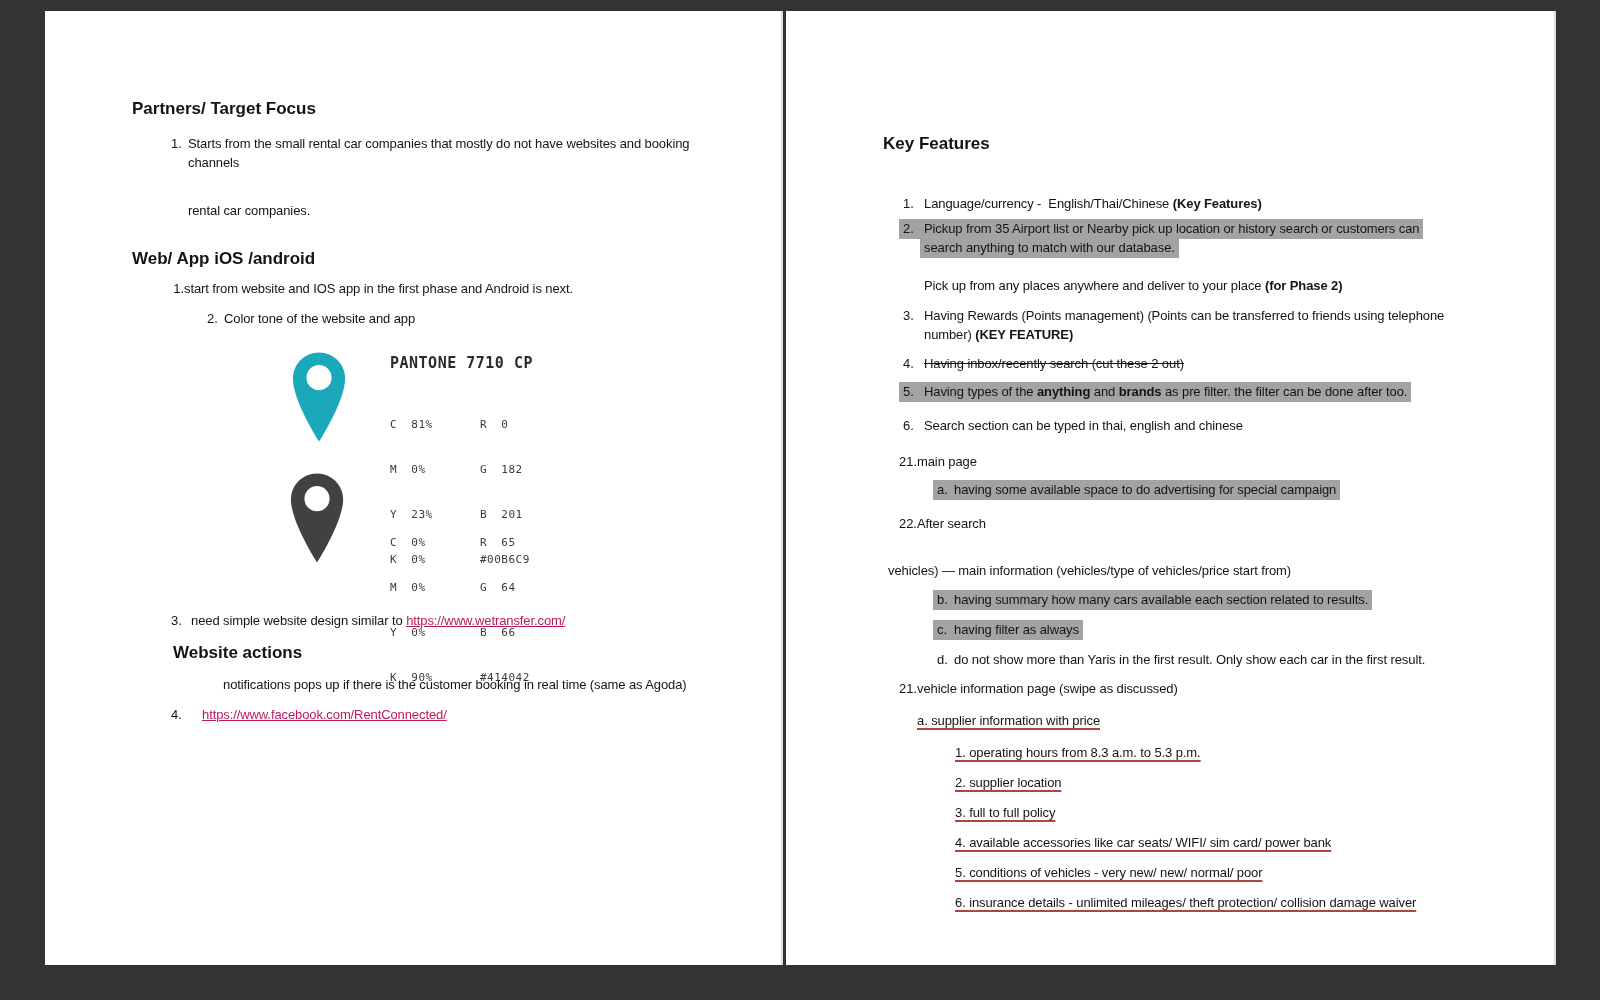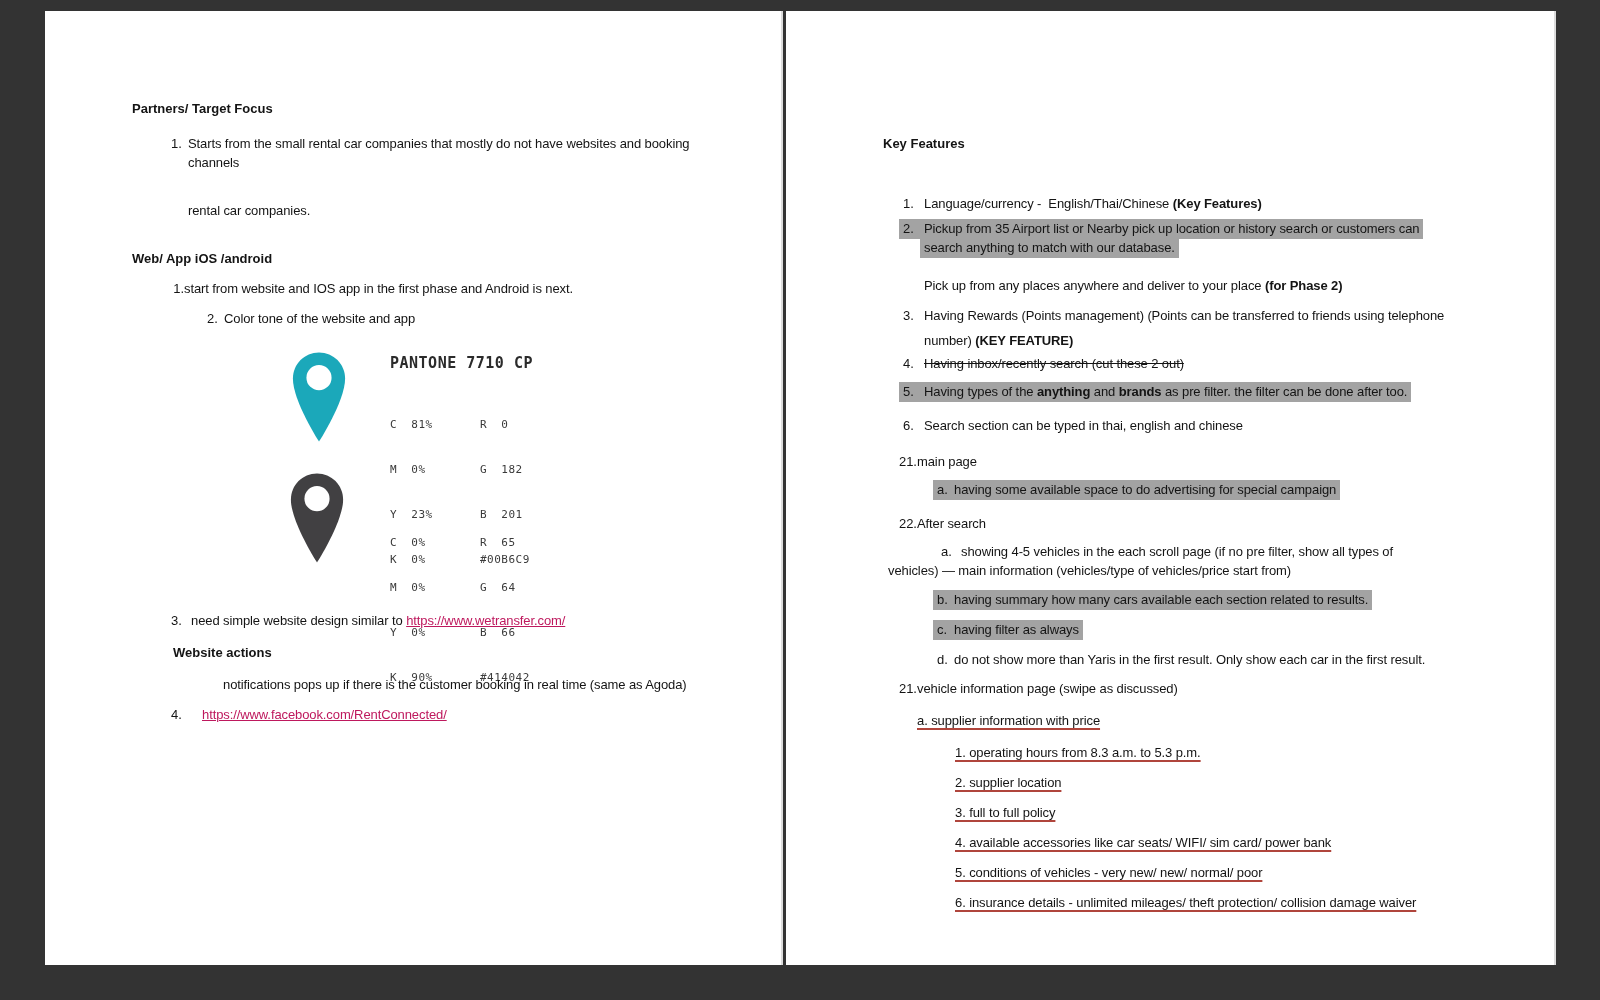--- a/index.html
+++ b/index.html
@@ -4,21 +4,21 @@
 <style>
   html,body{margin:0;padding:0;width:1600px;height:1000px;overflow:hidden;
     background:#333333;font-family:"Liberation Sans",sans-serif;}
   .spread{position:relative;width:1600px;height:1000px;}
   .page{position:absolute;top:11px;height:954px;background:#ffffff;
     border-right:2px solid #dcdcdc;color:#111;}
   .page-left{left:45px;width:736px;}
   .page-right{left:786px;width:768px;}
   .row{position:absolute;white-space:nowrap;font-size:13px;letter-spacing:-0.1px;
     line-height:17px;color:#141414;}
-  .h{font-weight:bold;font-size:13px;letter-spacing:0;}
+  .h{font-weight:bold;font-size:17px;letter-spacing:0;}
   .mk{display:inline-block;vertical-align:top;}
   .mk17{width:17px;} .mk18{width:18px;} .mk20{width:20px;} .mk21{width:21px;}
   .seg{white-space:pre;}
   .b{font-weight:bold;}
   .hl{background:#a3a3a3;padding:2px 4px 3px 4px;}
   .strike{text-decoration:line-through;}
   .redline{text-decoration:underline;text-decoration-color:#b0453c;
     text-decoration-thickness:1.5px;text-underline-offset:3px;}
   a.lnk{color:#be185d;text-decoration:underline;cursor:pointer;}
   .mono{font-family:"DejaVu Sans Mono",monospace;font-size:11px;line-height:15px;
@@ -116,21 +116,21 @@
       <span class="hl"><span class="seg">search anything to match with our database.</span></span>
     </div>
 
     <div class="row" style="top:266px;left:138px;">
       <span class="seg">Pick up from any places anywhere and deliver to your place </span><span class="seg b">(for Phase 2)</span>
     </div>
 
     <div class="row" style="top:296px;left:117px;">
       <span class="mk mk21">3.</span><span class="seg">Having Rewards (Points management) (Points can be transferred to friends using telephone</span>
     </div>
-    <div class="row" style="top:315px;left:138px;margin-top:6px;">
+    <div class="row" style="top:315px;left:138px;">
       <span class="seg">number) </span><span class="seg b">(KEY FEATURE)</span>
     </div>
 
     <div class="row" style="top:344px;left:117px;">
       <span class="mk mk21">4.</span><span class="seg strike">Having inbox/recently search (cut these 2 out)</span>
     </div>
 
     <div class="row" style="top:372px;left:113px;">
       <span class="hl"><span class="mk mk21">5.</span><span class="seg">Having types of the </span><span class="seg b">anything</span><span class="seg"> and </span><span class="seg b">brands</span><span class="seg"> as pre filter. the filter can be done after too.</span></span>
     </div>
@@ -144,23 +144,20 @@
     </div>
 
     <div class="row" style="top:470px;left:147px;">
       <span class="hl"><span class="mk mk17">a.</span><span class="seg">having some available space to do advertising for special campaign</span></span>
     </div>
 
     <div class="row" style="top:504px;left:113px;">
       <span class="mk mk18">22.</span><span class="seg">After search</span>
     </div>
 
-    <div class="row" style="top:532px;left:155px;">
-      <span class="mk mk20">a.</span><span class="seg">showing 4-5 vehicles in the each scroll page (if no pre filter, show all types of</span>
-    </div>
     <div class="row" style="top:551px;left:102px;">vehicles) — main information (vehicles/type of vehicles/price start from)</div>
 
     <div class="row" style="top:580px;left:147px;">
       <span class="hl"><span class="mk mk17">b.</span><span class="seg">having summary how many cars available each section related to results.</span></span>
     </div>
 
     <div class="row" style="top:610px;left:147px;">
       <span class="hl"><span class="mk mk17">c.</span><span class="seg">having filter as always</span></span>
     </div>
 

